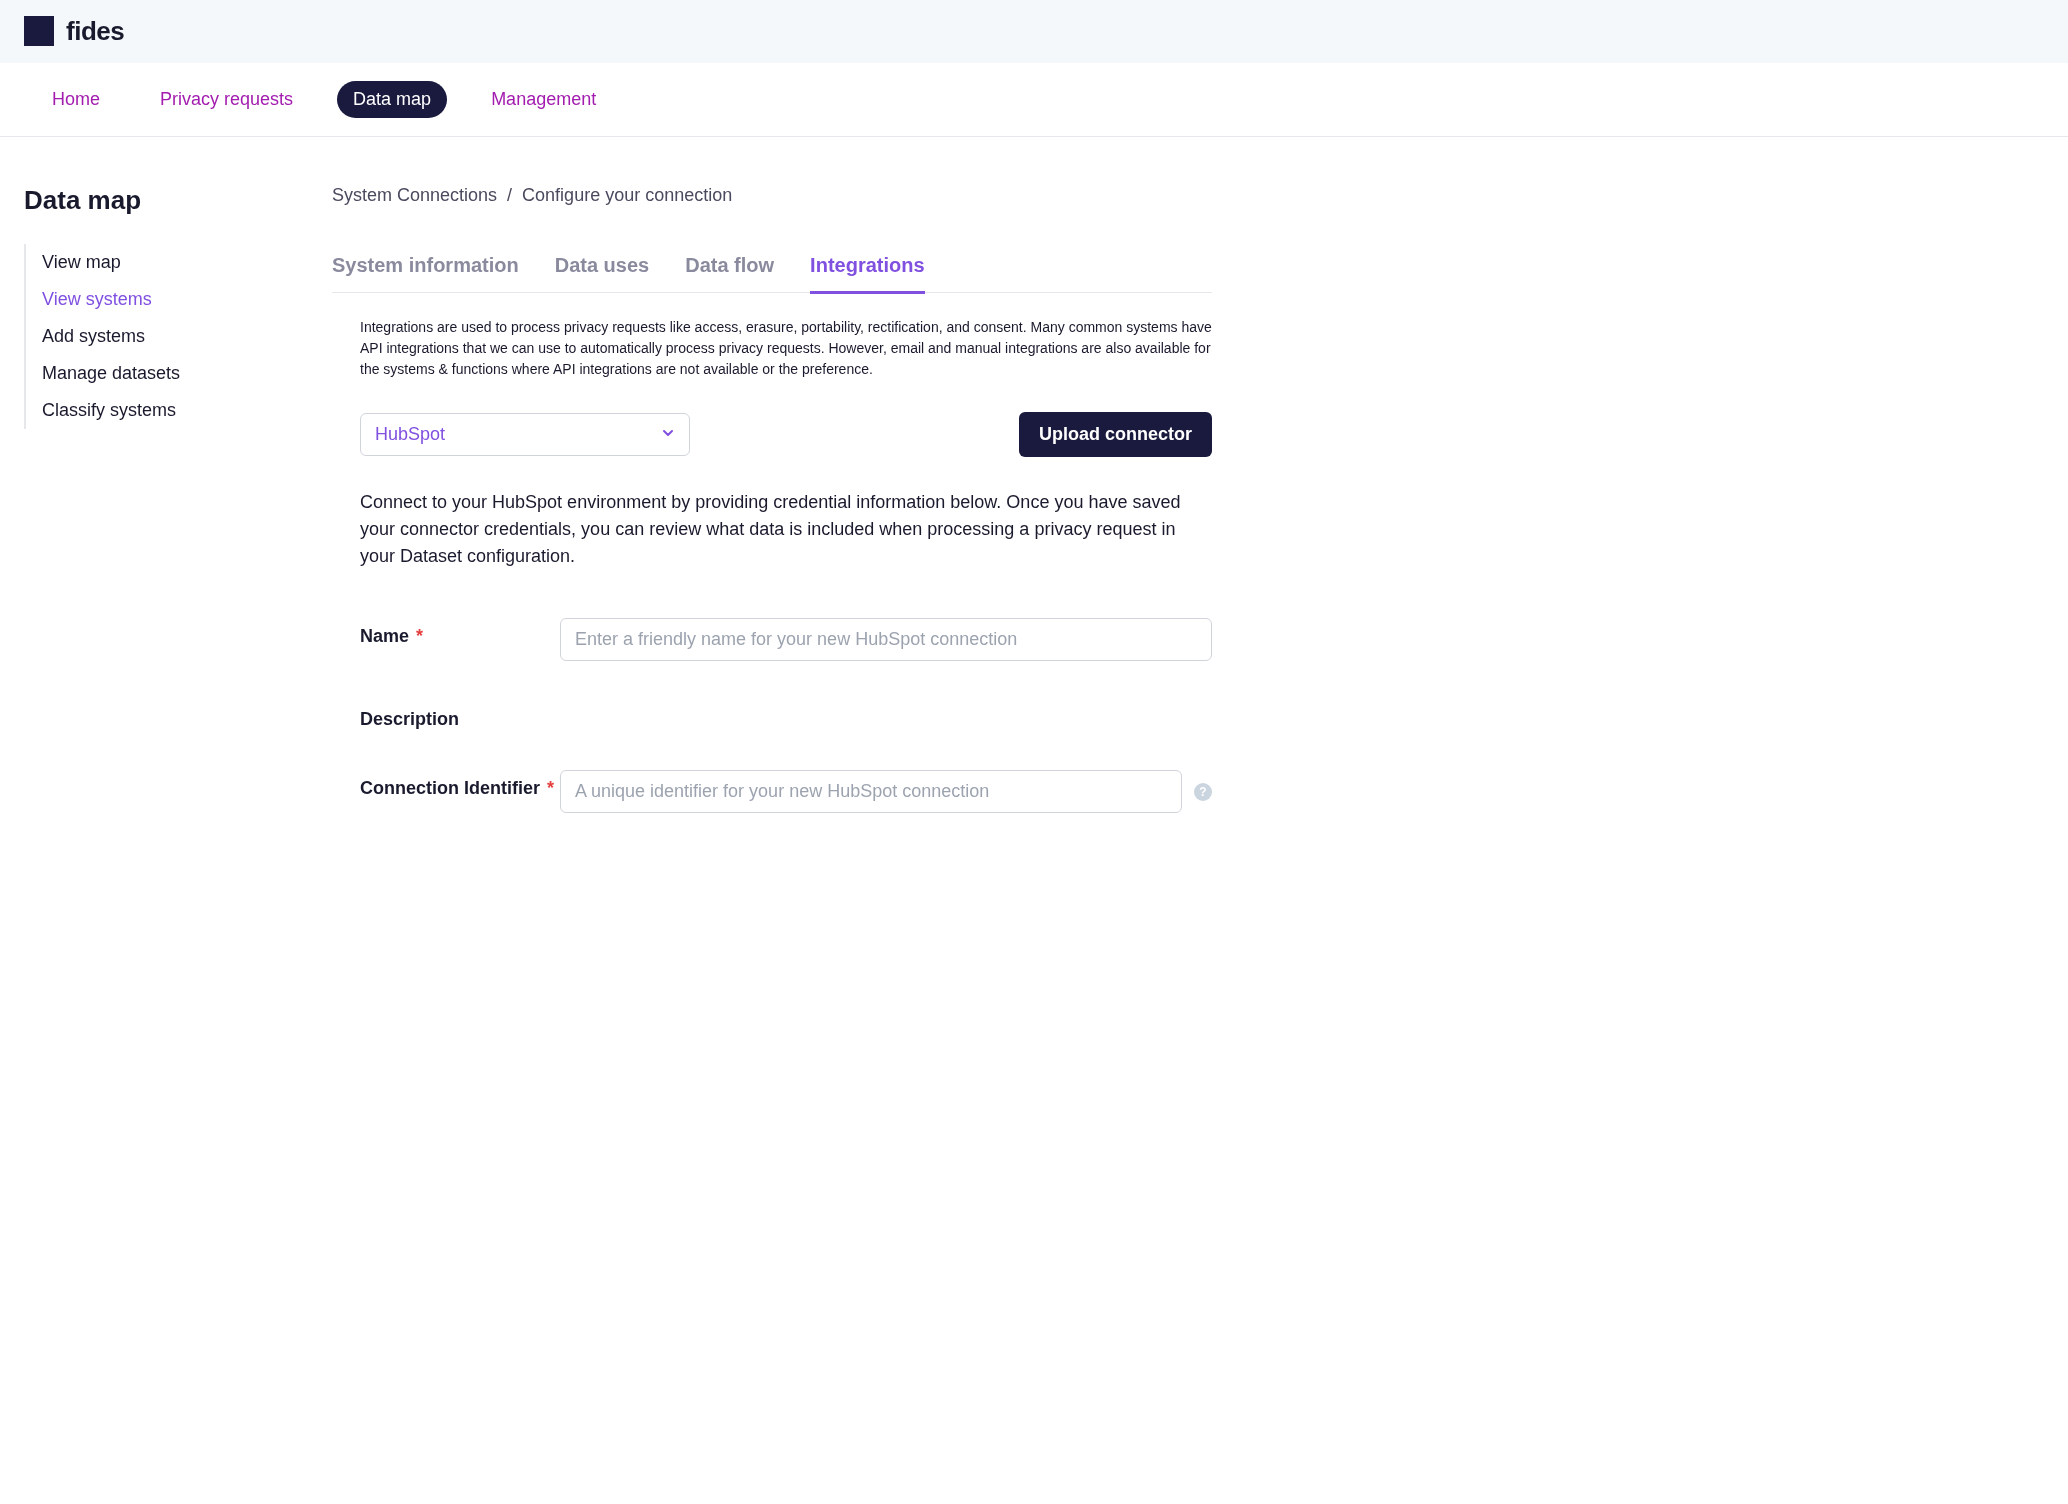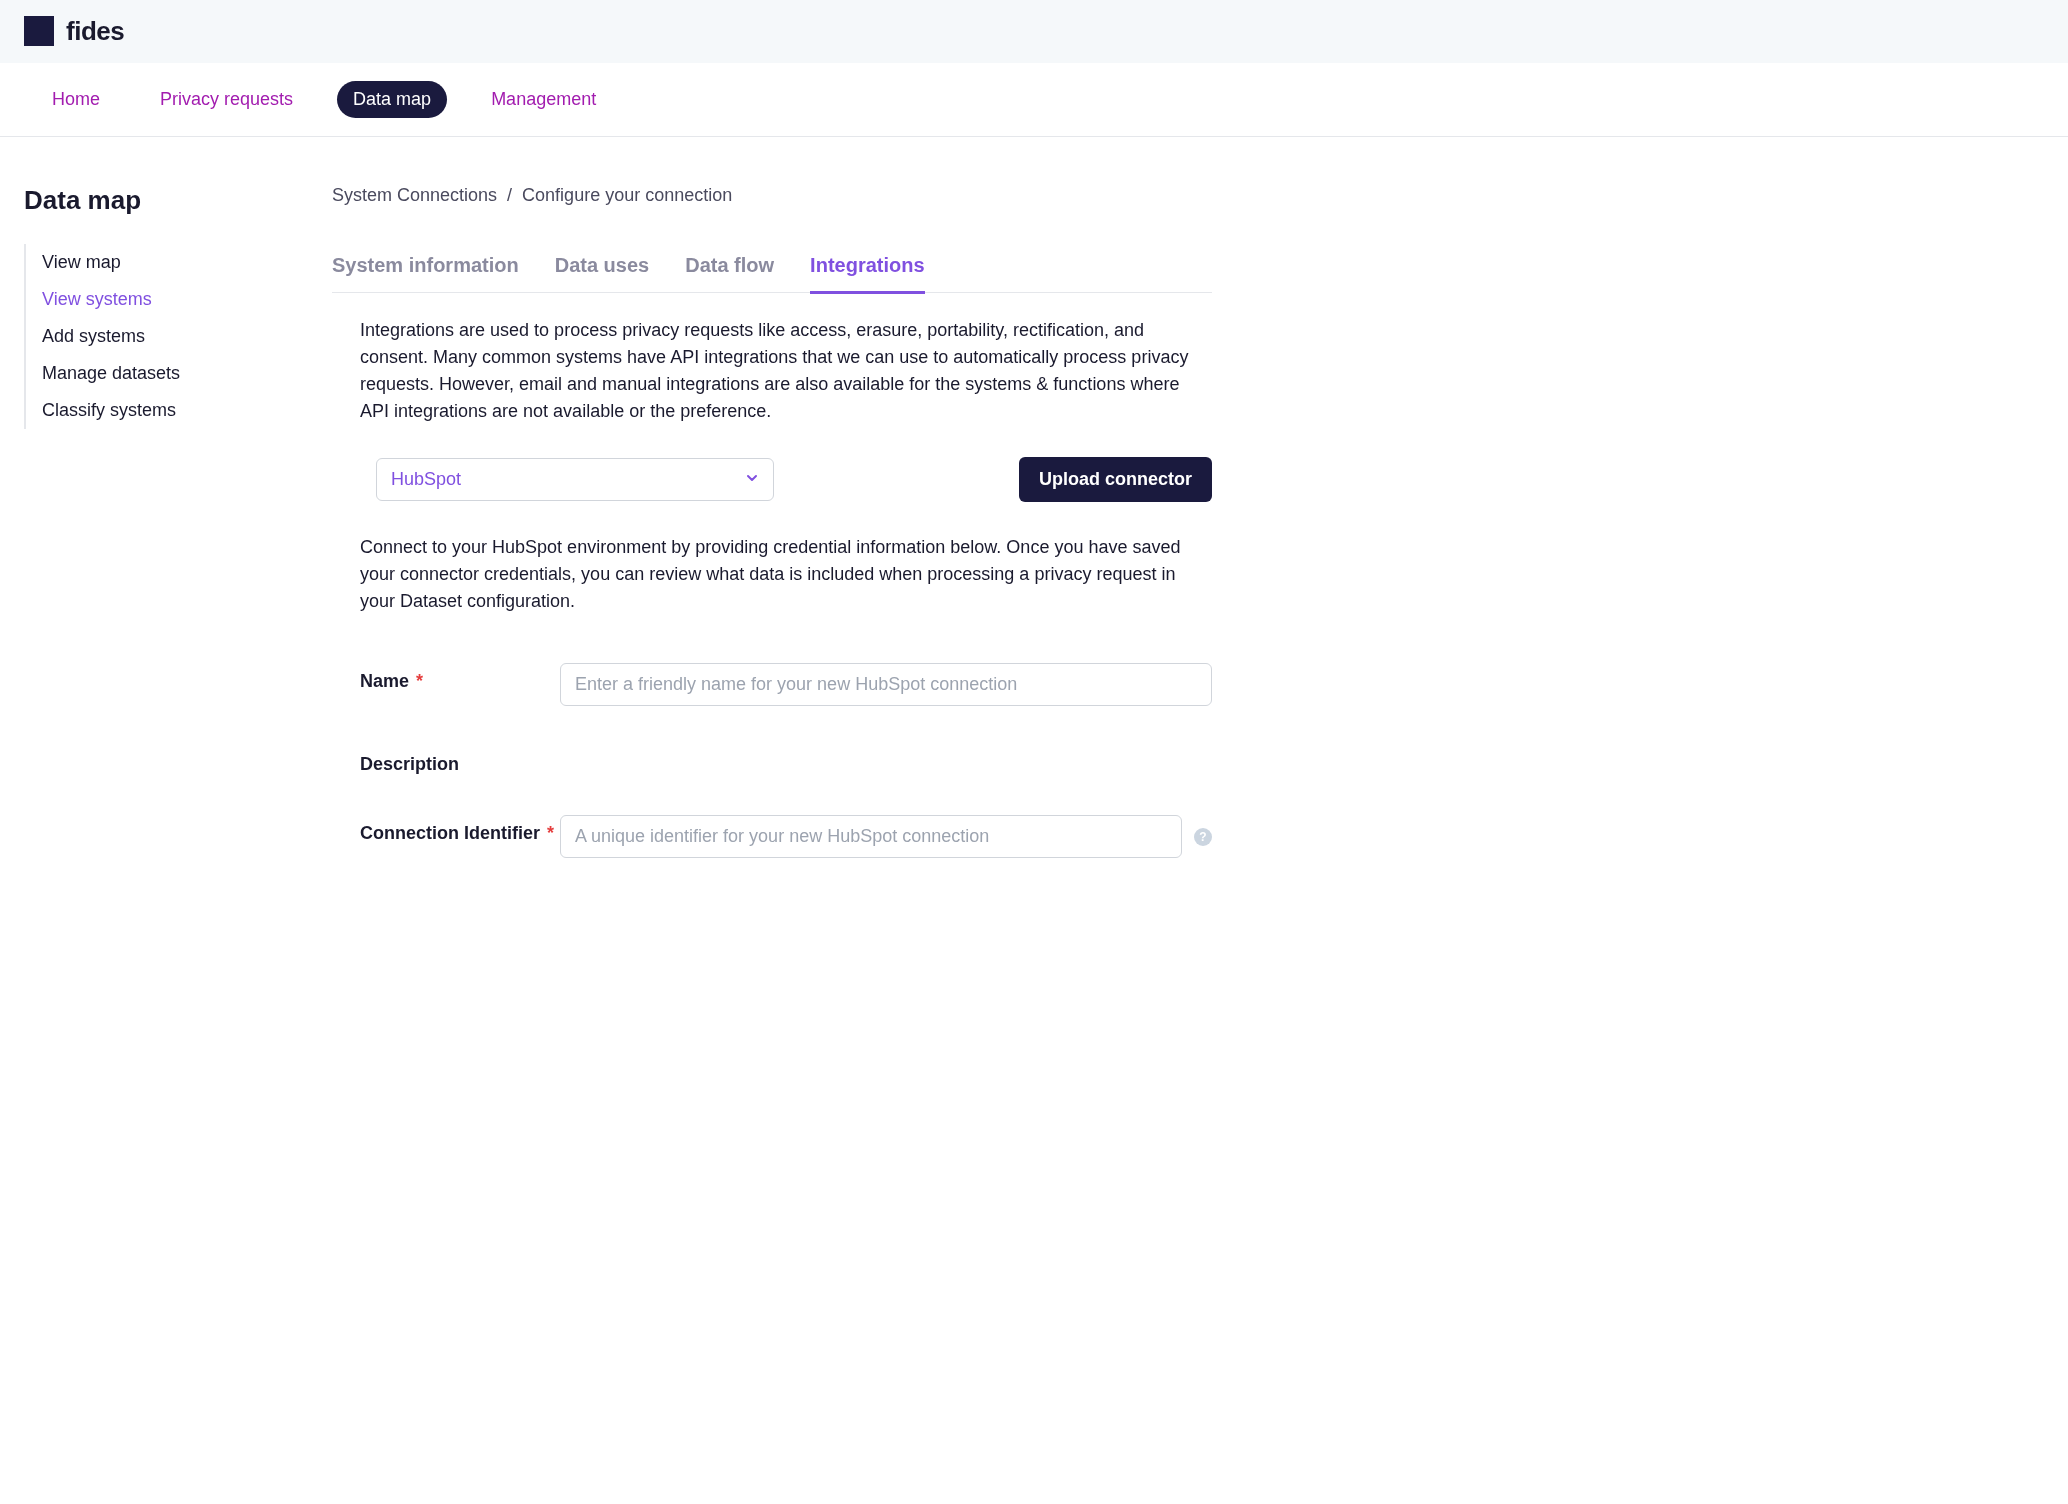--- a/index.html
+++ b/index.html
@@ -110,37 +110,36 @@
       padding: 0 0 14px 0;
       cursor: pointer;
       border-bottom: 3px solid transparent;
       margin-bottom: -2px;
     }
     .tab.active {
       color: #8050e0;
       border-bottom-color: #8050e0;
     }
     .description-text {
-      font-size: 18px;
+      font-size: 14px;
       line-height: 1.5;
       color: #1a1a2e;
       margin-bottom: 32px;
       padding-left: 28px;
     }
     .connector-row {
       display: flex;
       justify-content: space-between;
       align-items: center;
       margin-bottom: 32px;
       padding-left: 28px;
     }
     .select-wrapper {
       position: relative;
-      width: 398px;
-      margin-left: 16px;
+      width: 330px;
     }
     .select-input {
       width: 100%;
       padding: 10px 14px;
       font-size: 18px;
       color: #8050e0;
       border: 1px solid #d1d5db;
       border-radius: 6px;
       background: #fff;
       cursor: pointer;

